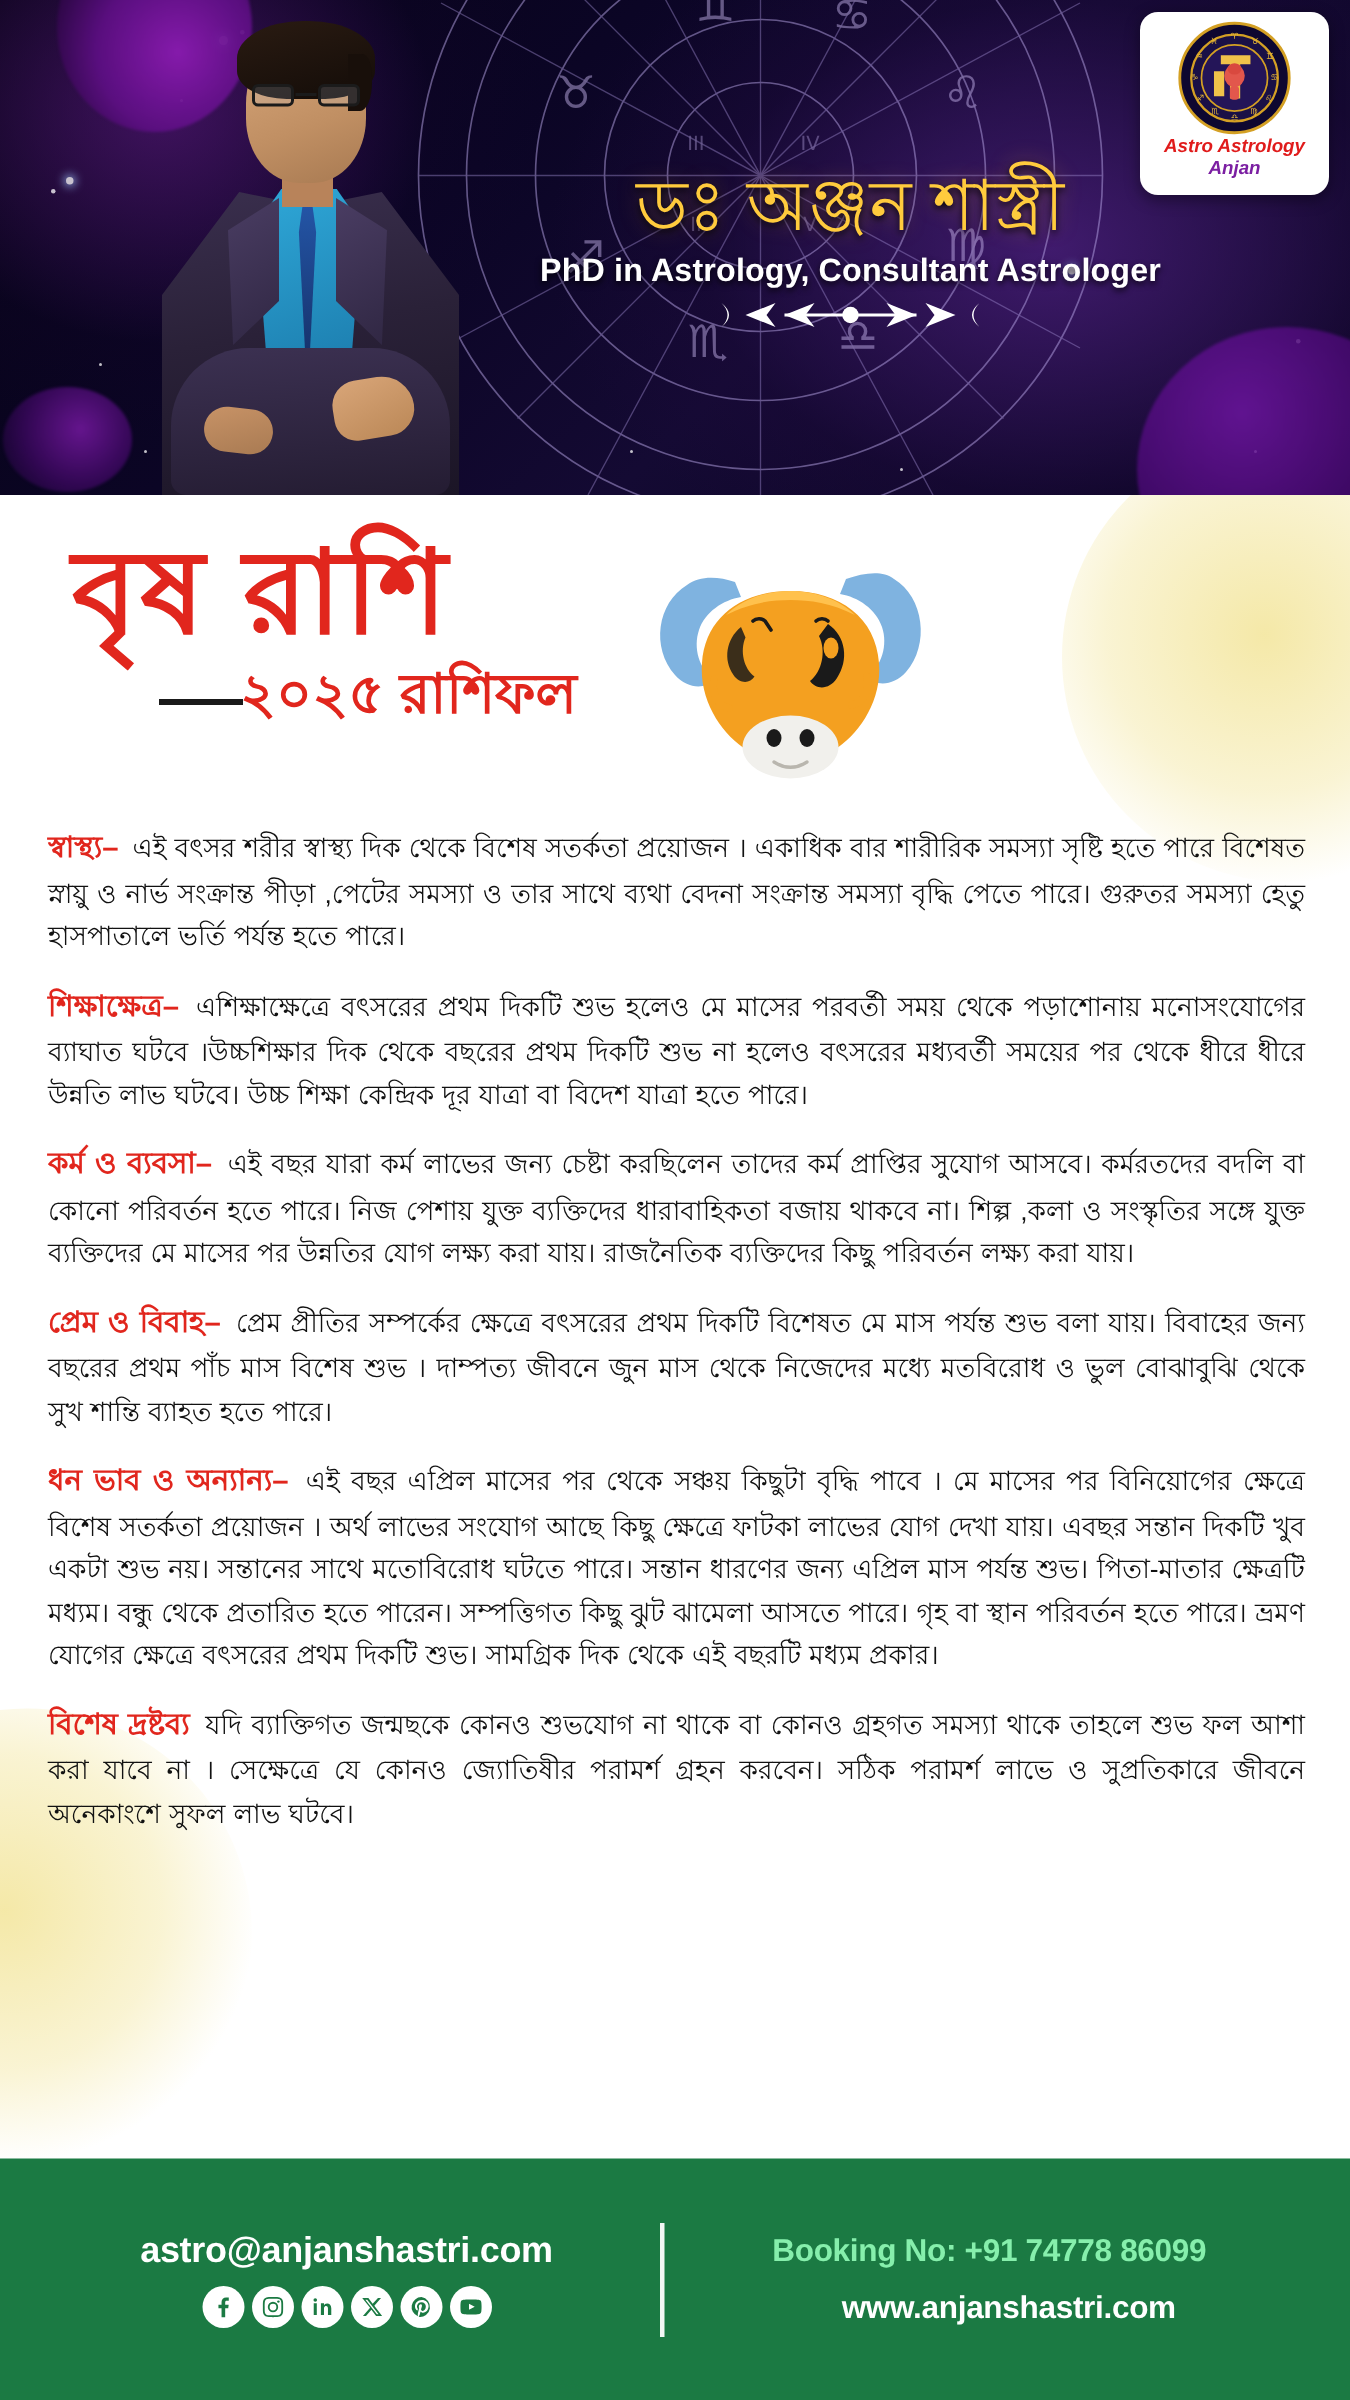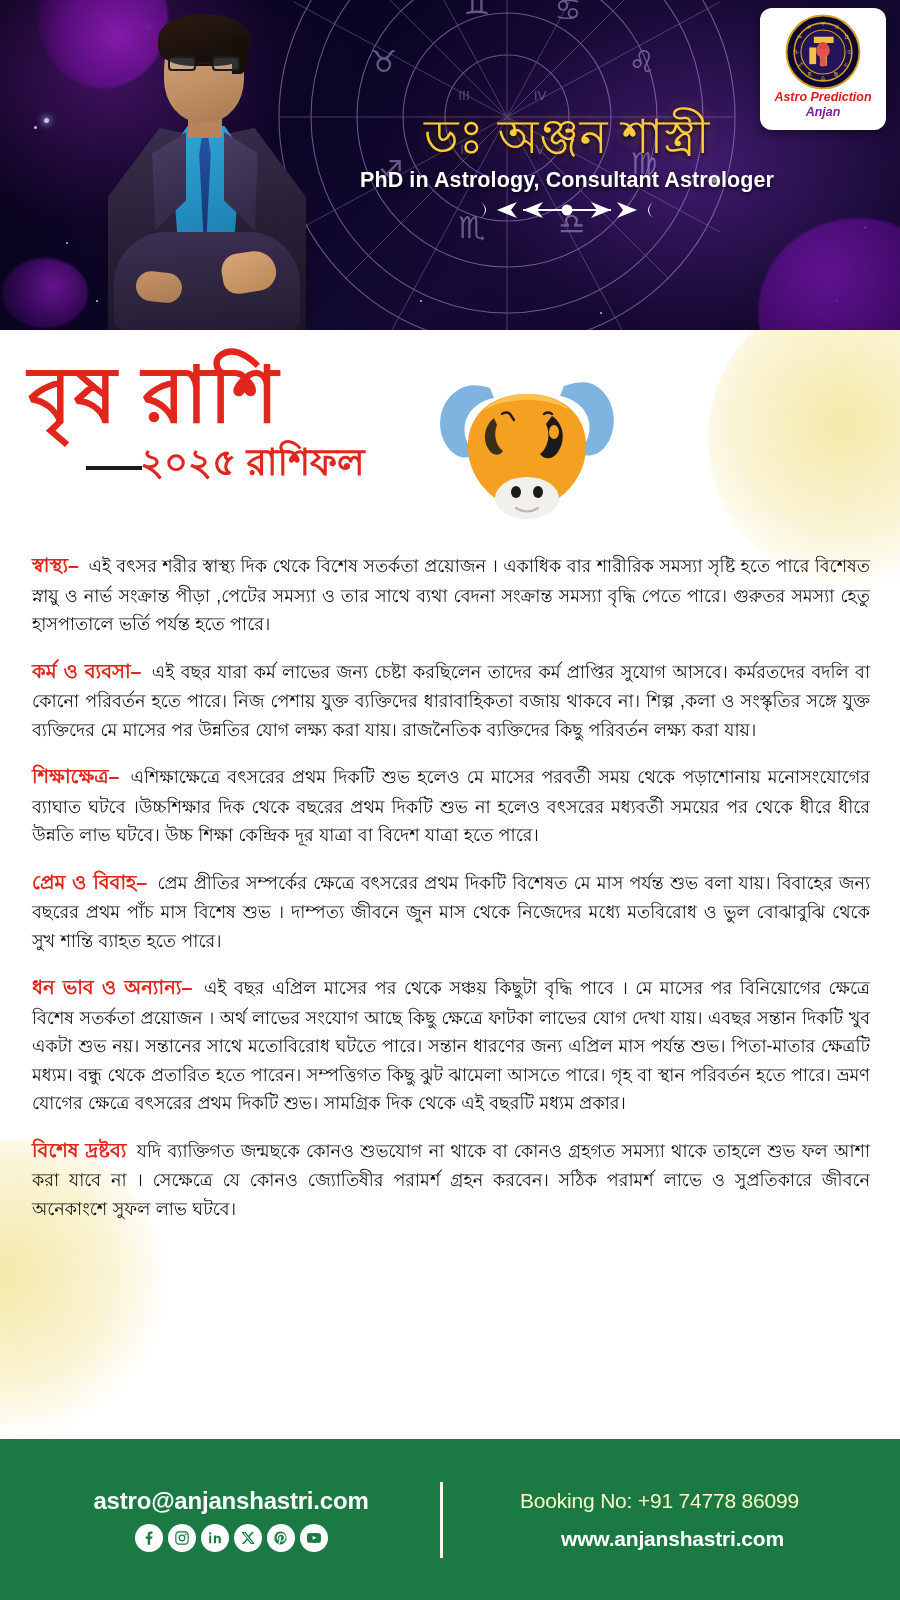--- a/index.html
+++ b/index.html
@@ -244,21 +244,21 @@
     border-radius: 50%;
     background: radial-gradient(circle at 45% 45%, rgba(236,214,96,.55) 0%, rgba(242,228,150,.42) 45%, rgba(255,255,255,0) 72%);
     pointer-events: none;
   }
   .wm.r { right: -108px; top: -42px; width: 300px; height: 300px; }
   .wm.l { left: -132px; bottom: 34px; width: 300px; height: 300px; }
 
   
   .title-zone {
     position: relative;
-    padding: 26px 0 0 28px;
+    padding: 26px 0 0 48px;
     height: 220px;
   }
   .rashi-title {
     font-size: 78px;
     font-weight: 700;
     color: #e1261d;
     line-height: 1;
     letter-spacing: 2px;
   }
   .rashi-sub-row {
@@ -349,22 +349,22 @@
     background: #ffffff;
     opacity: .95;
   }
   .foot-right {
     flex: 1;
     text-align: center;
     padding-right: 24px;
   }
   .foot-book {
     font-size: 21px;
-    font-weight: 400;
-    color: #fef9c3;
+    font-weight: 700;
+    color: #86efac;
     letter-spacing: -.2px;
   }
   .foot-site {
     margin-top: 14px;
     font-size: 21px;
     font-weight: 700;
     color: #ffffff;
     letter-spacing: -.2px;
     padding-left: 26px;
   }
@@ -497,21 +497,21 @@
             <text x="19" y="33">♒</text>
               <text x="32" y="20">♓</text>
           </g>
           <path d="M38 30 h26 v8 h-9 v30 h-9 v-30 h-8 z" fill="#f0c24a"></path>
           <path d="M32 44 h9 v22 h-9 z" fill="#f0c24a"></path>
           <ellipse cx="50" cy="48" rx="9" ry="10" fill="#e2574c"></ellipse>
           <ellipse cx="50" cy="42" rx="6" ry="5" fill="#d9493f"></ellipse>
           <rect x="46" y="57" width="8" height="12" rx="3" fill="#e2574c"></rect>
         </svg>
       </div>
-      <div class="logo-t1">Astro Prediction</div>
+      <div class="logo-t1">Astro Astrology</div>
       <div class="logo-t2">Anjan</div>
     </div>
   </div>
 
   <div class="body-wrap">
     <span class="wm r"></span>
     <span class="wm l"></span>
 
     <div class="title-zone">
       <div class="rashi-title">বৃষ রাশি</div>
@@ -545,29 +545,29 @@
 
       <div class="sec">
         <p>
           <span class="lbl">স্বাস্থ্য–</span>
           <span>এই বৎসর শরীর স্বাস্থ্য দিক থেকে বিশেষ সতর্কতা প্রয়োজন । একাধিক বার শারীরিক সমস্যা সৃষ্টি হতে পারে বিশেষত স্নায়ু ও নার্ভ সংক্রান্ত পীড়া ,পেটের সমস্যা ও তার সাথে ব্যথা বেদনা সংক্রান্ত সমস্যা বৃদ্ধি পেতে পারে। গুরুতর সমস্যা হেতু হাসপাতালে ভর্তি পর্যন্ত হতে পারে।</span>
         </p>
       </div>
 
       <div class="sec">
         <p>
+          <span class="lbl">শিক্ষাক্ষেত্র–</span>
+          <span>এশিক্ষাক্ষেত্রে বৎসরের প্রথম দিকটি শুভ হলেও মে মাসের পরবর্তী সময় থেকে পড়াশোনায় মনোসংযোগের ব্যাঘাত ঘটবে ।উচ্চশিক্ষার দিক থেকে বছরের প্রথম দিকটি শুভ না হলেও বৎসরের মধ্যবর্তী সময়ের পর থেকে ধীরে ধীরে উন্নতি লাভ ঘটবে। উচ্চ শিক্ষা কেন্দ্রিক দূর যাত্রা বা বিদেশ যাত্রা হতে পারে।</span>
+        </p>
+      </div>
+
+      <div class="sec">
+        <p>
           <span class="lbl">কর্ম ও ব্যবসা–</span>
           <span>এই বছর যারা কর্ম লাভের জন্য চেষ্টা করছিলেন তাদের কর্ম প্রাপ্তির সুযোগ আসবে। কর্মরতদের বদলি বা কোনো পরিবর্তন হতে পারে।  নিজ পেশায় যুক্ত ব্যক্তিদের ধারাবাহিকতা বজায় থাকবে না। শিল্প ,কলা ও  সংস্কৃতির সঙ্গে যুক্ত ব্যক্তিদের মে মাসের পর উন্নতির যোগ লক্ষ্য করা যায়। রাজনৈতিক ব্যক্তিদের কিছু পরিবর্তন লক্ষ্য করা যায়।</span>
-        </p>
-      </div>
-
-      <div class="sec">
-        <p>
-          <span class="lbl">শিক্ষাক্ষেত্র–</span>
-          <span>এশিক্ষাক্ষেত্রে বৎসরের প্রথম দিকটি শুভ হলেও মে মাসের পরবর্তী সময় থেকে পড়াশোনায় মনোসংযোগের ব্যাঘাত ঘটবে ।উচ্চশিক্ষার দিক থেকে বছরের প্রথম দিকটি শুভ না হলেও বৎসরের মধ্যবর্তী সময়ের পর থেকে ধীরে ধীরে উন্নতি লাভ ঘটবে। উচ্চ শিক্ষা কেন্দ্রিক দূর যাত্রা বা বিদেশ যাত্রা হতে পারে।</span>
         </p>
       </div>
 
       <div class="sec">
         <p>
           <span class="lbl">প্রেম ও বিবাহ–</span>
           <span>প্রেম প্রীতির সম্পর্কের ক্ষেত্রে বৎসরের প্রথম দিকটি বিশেষত মে মাস পর্যন্ত শুভ বলা যায়। বিবাহের জন্য বছরের প্রথম পাঁচ মাস বিশেষ শুভ । দাম্পত্য জীবনে জুন মাস থেকে নিজেদের মধ্যে মতবিরোধ ও ভুল বোঝাবুঝি থেকে সুখ শান্তি ব্যাহত হতে পারে।</span>
         </p>
       </div>
 

